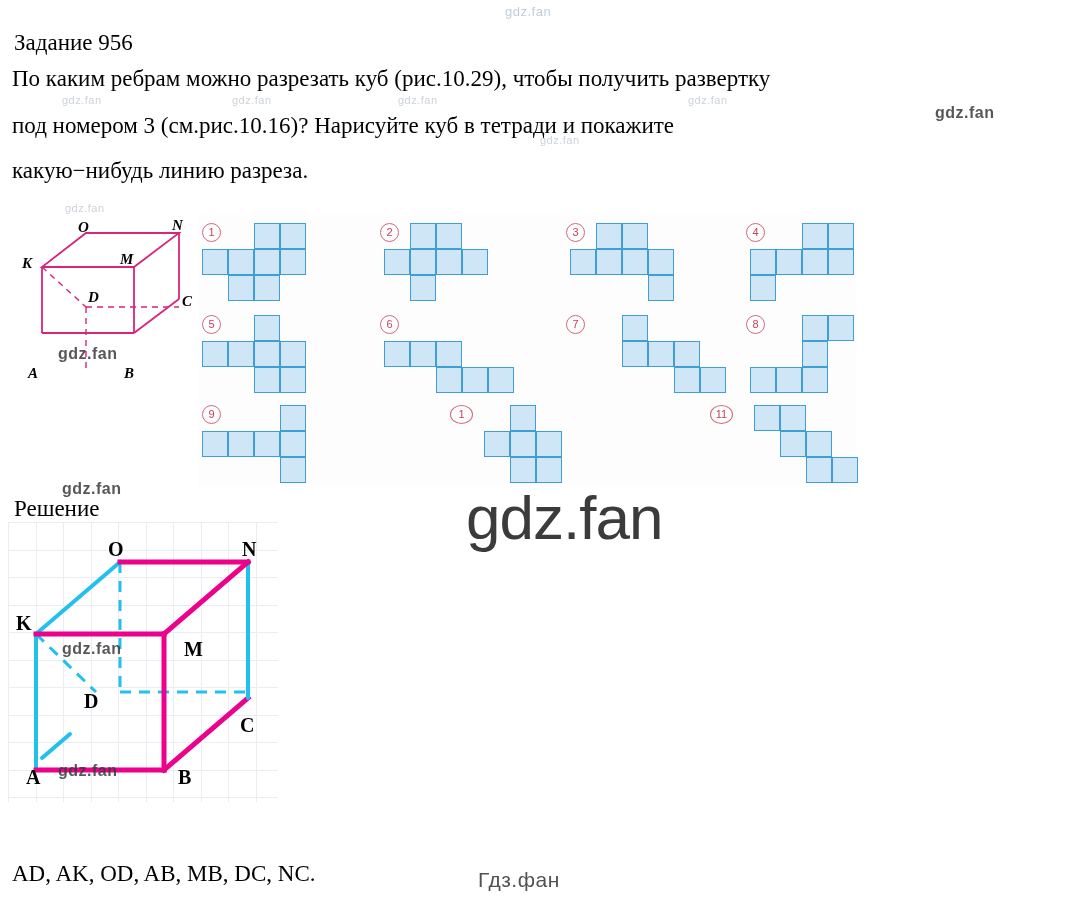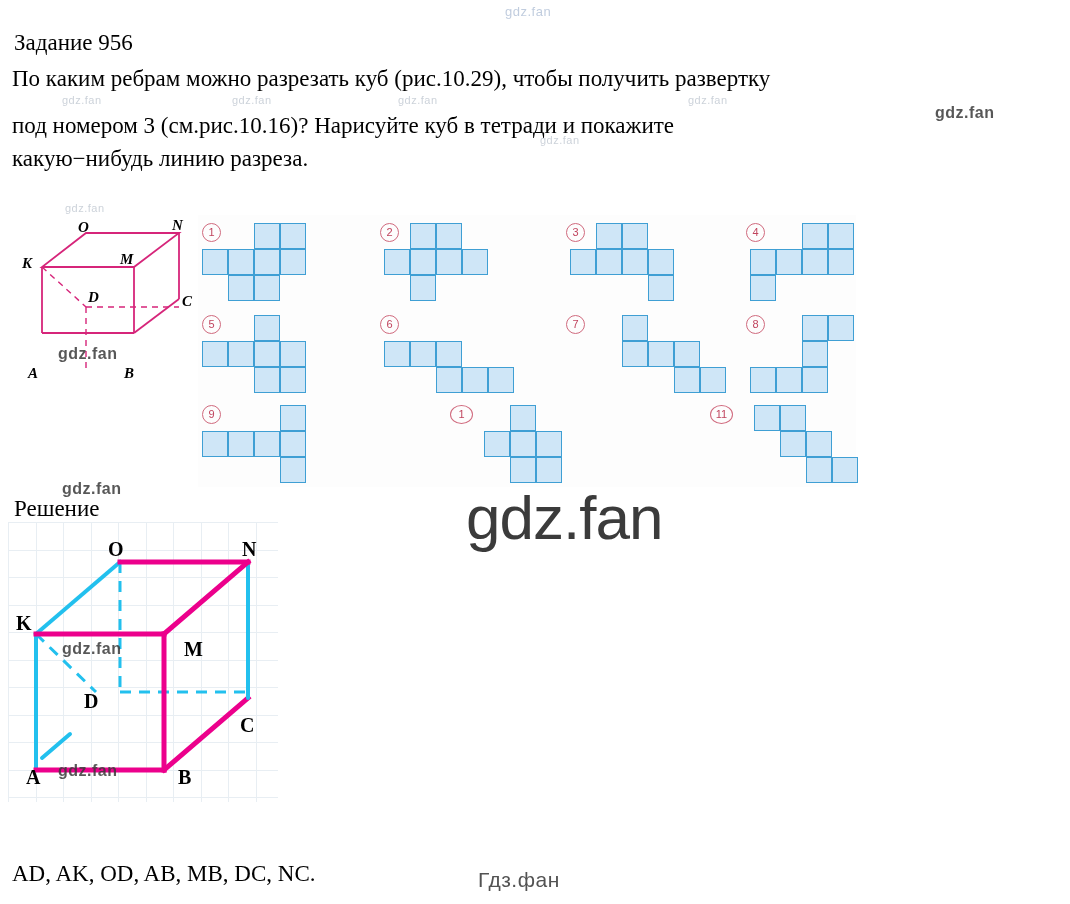--- a/index.html
+++ b/index.html
@@ -39,21 +39,21 @@
     font-size:23px;font-weight:normal;
   }
   .ptext{
     position:absolute;
     font-size:23px;
     line-height:30px;
     white-space:nowrap;
   }
   .t1{left:12px;top:64px;}
   .t2{left:12px;top:104px;margin-top:7px;}
-  .t3{left:12px;top:144px;}
+  .t3{left:12px;top:156px;}
   .t4{left:12px;top:178px;}
   .solution{
     position:absolute;left:14px;top:496px;
     font-size:23px;
   }
   .ans1{position:absolute;left:12px;top:825px;font-size:23px;}
   .ans2{position:absolute;left:12px;top:861px;font-size:23px;}
 
   
   .figbox{

